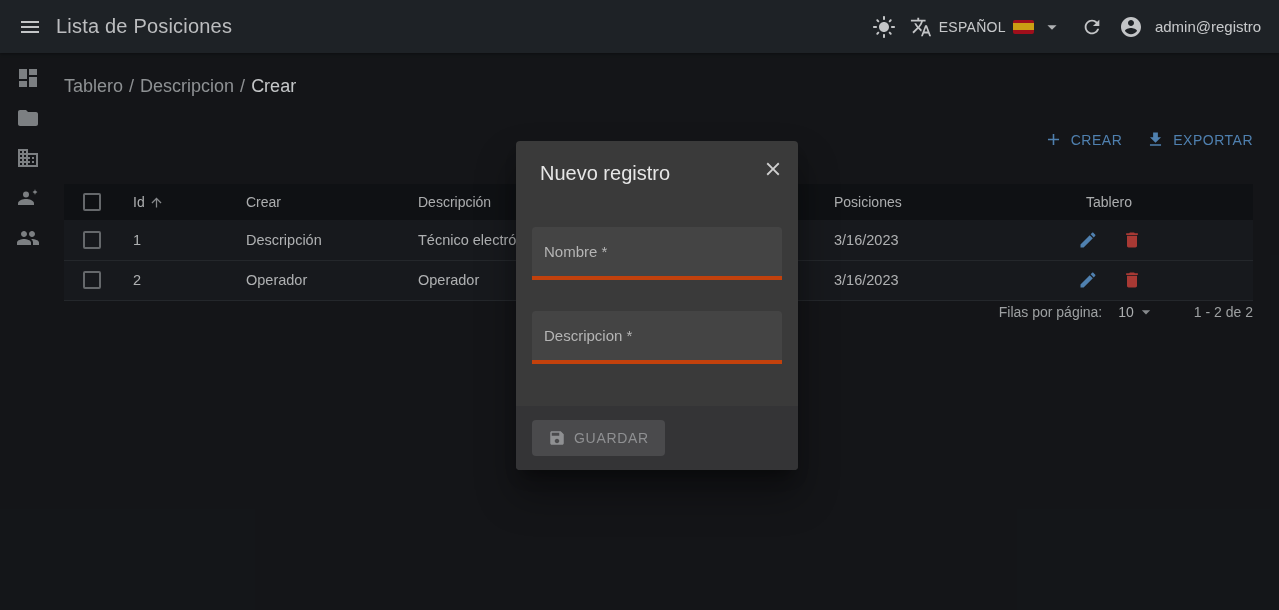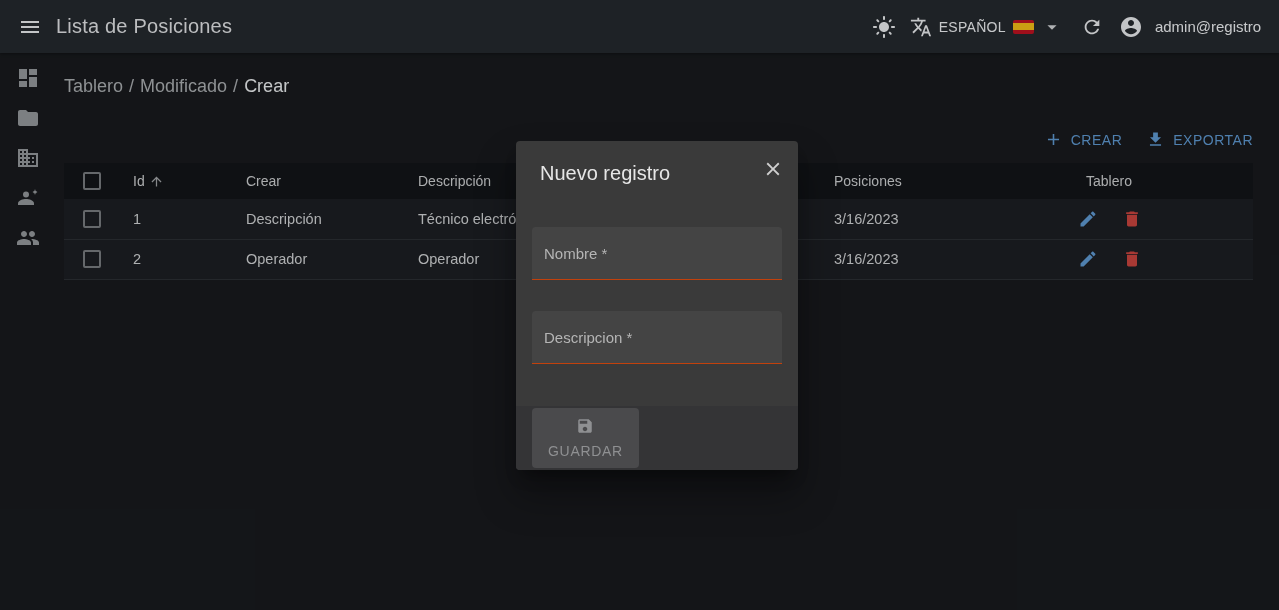--- a/index.html
+++ b/index.html
@@ -43,21 +43,21 @@
   .breadcrumb .crumb-link { color:#a2a5a8; cursor:pointer; }
   .breadcrumb .crumb-current { color:#e0e2e4; }
 
   .actions-row { position:absolute; top:77px; right:26px; display:flex; gap:24px; }
   .text-btn {
     display:flex; align-items:center; gap:8px; background:none; border:none;
     color:#5b92c8; font-family:inherit; font-size:14px; font-weight:500;
     letter-spacing:.5px; cursor:pointer;
   }
 
-  .table-wrap { position:absolute; top:110px; left:8px; right:26px; }
+  .table-wrap { position:absolute; top:131px; left:8px; right:26px; }
   table { width:100%; border-collapse:collapse; table-layout:fixed; }
   col.c-check { width:56px; } col.c-id { width:113px; } col.c-name { width:172px; }
   col.c-desc { width:416px; } col.c-mod { width:219px; } col.c-act { width:auto; }
   thead tr { background:#121417; height:36px; }
   th { font-size:14px; font-weight:500; color:#c3c5c7; text-align:left; padding:0 13px; }
   th.th-actions { padding-left:46px; }
   tbody tr { background:#1b1d21; height:40px; border-bottom:1px solid #2a2d31; }
   td { font-size:14.5px; color:#c7c9cb; padding:0 13px; white-space:nowrap; overflow:hidden; }
   .cell-check { text-align:center; padding:0; }
   .checkbox {
@@ -85,35 +85,35 @@
     background:#3a3a3a; border-radius:4px; z-index:10;
     box-shadow:0 11px 15px -7px rgba(0,0,0,.4), 0 24px 38px 3px rgba(0,0,0,.3);
   }
   .modal-header { display:flex; justify-content:space-between; align-items:flex-start;
     padding:21px 14px 0 24px; }
   .modal-title { font-size:20px; font-weight:400; color:#e6e6e6; }
   .close-btn { color:#cfcfcf; margin-top:-4px; }
   .modal-body { padding:42px 16px 0; }
   .field-input {
     width:100%; height:53px; background:rgba(255,255,255,.055);
-    border:none; border-bottom:1px solid #c2410c; border-radius:4px 4px 0 0;
+    border:none; border-bottom:4px solid #c2410c; border-radius:4px 4px 0 0;
     padding:0 12px; color:#e6e6e6; font-size:15px; font-family:inherit;
     margin-bottom:31px; outline:none;
   }
   .field-input::placeholder { color:#b5b5b5; opacity:1; }
   .modal-toolbar {
     position:absolute; left:0; right:0; bottom:0; height:64px;
     background:#343436; border-radius:0 0 4px 4px;
     display:flex; align-items:center; padding:0 16px;
   }
   .save-btn {
     display:inline-flex; align-items:center; gap:8px;
     background:#4a4a4c; color:#8f9092; border:none; border-radius:4px;
     padding:9px 16px; font-family:inherit; font-size:14px; font-weight:500;
-    letter-spacing:.7px; cursor:default;flex-direction:column;
+    letter-spacing:.7px; cursor:default;
   }
 </style>
 </head>
 <body>
 
 <header class="appbar">
   <button class="icon-btn">
     <svg width="24" height="24" viewBox="0 0 24 24" fill="currentColor">
         <path d="M3 18h18v-2H3v2zm0-5h18v-2H3v2zm0-7v2h18V6H3z"></path>
       </svg>
@@ -187,21 +187,21 @@
         <path d="M16 11c1.66 0 2.99-1.34 2.99-3S17.66 5 16 5c-1.66 0-3 1.34-3 3s1.34 3 3 3zm-8 0c1.66 0 2.99-1.34 2.99-3S9.66 5 8 5C6.34 5 5 6.34 5 8s1.34 3 3 3zm0 2c-2.33 0-7 1.17-7 3.5V19h14v-2.5c0-2.33-4.67-3.5-7-3.5zm8 0c-.29 0-.62.02-.97.05 1.16.84 1.97 1.97 1.97 3.45V19h6v-2.5c0-2.33-4.67-3.5-7-3.5z"></path>
       </svg>
   </button>
 </nav>
 
 <main class="main">
 
   <div class="breadcrumb">
     <span class="crumb-link">Tablero</span>
     <span>/</span>
-    <span class="crumb-link">Modificado</span>
+    <span class="crumb-link">Descripcion</span>
     <span>/</span>
     <span class="crumb-current">Crear</span>
   </div>
 
   <div class="actions-row">
     <button class="text-btn">
       <span class="icon-btn" style="color:#5b92c8">
         <svg width="19" height="19" viewBox="0 0 24 24" fill="currentColor">
             <path d="M19 13h-6v6h-2v-6H5v-2h6V5h2v6h6v2z"></path>
           </svg>
@@ -283,20 +283,32 @@
               <svg width="20" height="20" viewBox="0 0 24 24" fill="currentColor">
                   <path d="M6 19c0 1.1.9 2 2 2h8c1.1 0 2-.9 2-2V7H6v12zM19 4h-3.5l-1-1h-5l-1 1H5v2h14V4z"></path>
                 </svg>
             </button>
           </td>
         </tr>
       </tbody>
     </table>
   </div>
 
+  <div class="pagination">
+    <span class="rpp-label">Filas por página:</span>
+    <span class="rpp-select">
+      <span>10</span>
+      <span class="icon-btn">
+        <svg width="20" height="20" viewBox="0 0 24 24" fill="#9a9da0">
+            <path d="M7 10l5 5 5-5z"></path>
+          </svg>
+      </span>
+    </span>
+    <span class="range-label">1 - 2 de 2</span>
+  </div>
 
 </main>
 
 <div class="backdrop"></div>
 
 <div class="modal">
   <div class="modal-header">
     <h2 class="modal-title">Nuevo registro</h2>
     <button class="icon-btn close-btn">
       <svg width="22" height="22" viewBox="0 0 24 24" fill="currentColor">

